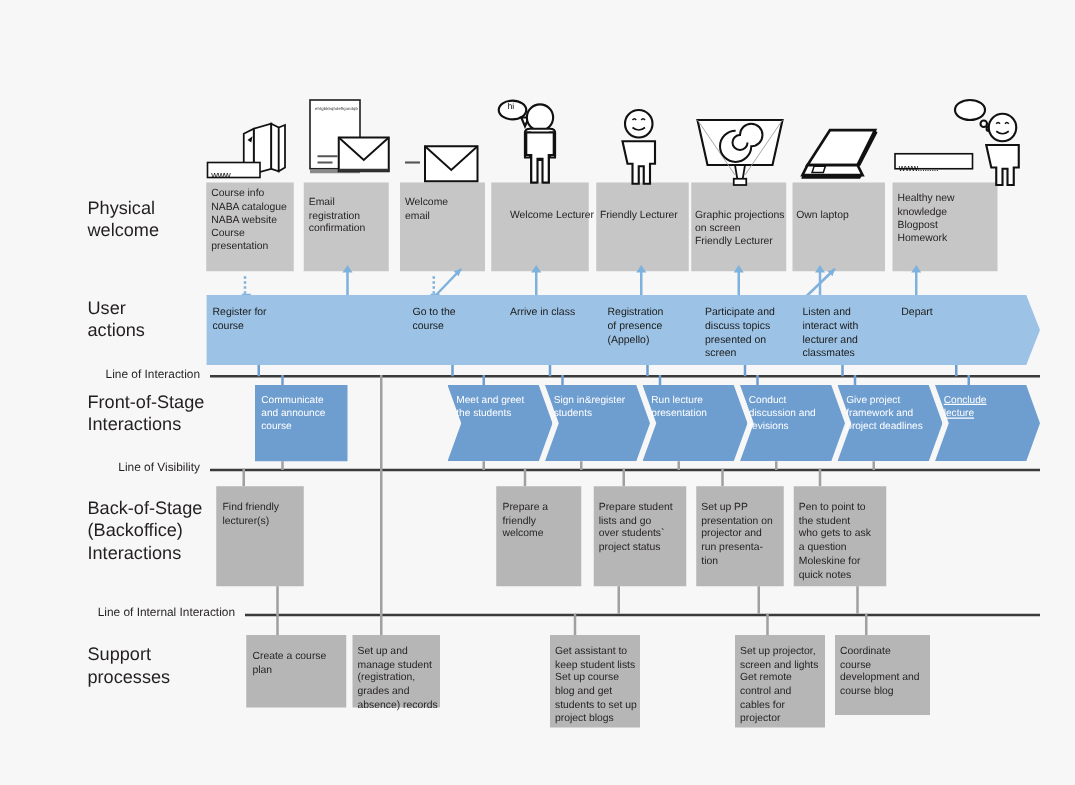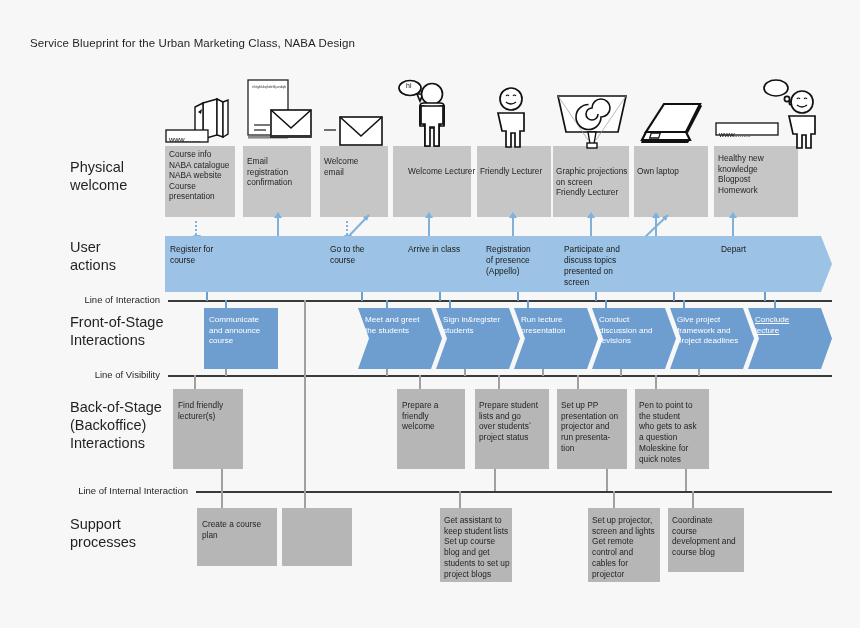--- a/index.html
+++ b/index.html
@@ -129,21 +129,20 @@
   }
 
   svg{display:block;overflow:visible;}
   .ic{position:absolute;}
 </style>
 </head>
 <body>
 
 <div id="stage">
 
-  <div class="abs" id="title">Service Blueprint for the Urban Marketing Class, NABA Design</div>
 
   <div class="abs rowlabel" style="left:70px;top:158px;white-space:pre-line;">Physical
 welcome</div>
   <div class="abs rowlabel" style="left:70px;top:238px;white-space:pre-line;">User
 actions</div>
   <div class="abs rowlabel" style="left:70px;top:313px;white-space:pre-line;">Front-of-Stage
 Interactions</div>
   <div class="abs rowlabel" style="left:70px;top:398px;white-space:pre-line;">Back-of-Stage
 (Backoffice)
 Interactions</div>
@@ -320,20 +319,24 @@
   <div class="ua-text" style="left:330px;top:244px;width:76px;">Go to the
 course</div>
   <div class="ua-text" style="left:408px;top:244px;width:80px;">Arrive in class</div>
   <div class="ua-text" style="left:486px;top:244px;width:76px;">Registration
 of presence
 (Appello)</div>
   <div class="ua-text" style="left:564px;top:244px;width:78px;">Participate and
 discuss topics
 presented on
 screen</div>
+  <div class="ua-text" style="left:642px;top:244px;width:76px;">Listen and
+interact with
+lecturer and
+classmates</div>
   <div class="ua-text" style="left:721px;top:244px;width:100px;">Depart</div>
 
   <div class="vconn blue" style="left:206px;top:292px;height:9px;"></div>
   <div class="vconn blue" style="left:361px;top:292px;height:9px;"></div>
   <div class="vconn blue" style="left:439px;top:292px;height:9px;"></div>
   <div class="vconn blue" style="left:517px;top:292px;height:9px;"></div>
   <div class="vconn blue" style="left:595px;top:292px;height:9px;"></div>
   <div class="vconn blue" style="left:673px;top:292px;height:9px;"></div>
   <div class="vconn blue" style="left:764px;top:292px;height:9px;"></div>
 
@@ -425,20 +428,25 @@
   <div class="vconn gray" style="left:692px;top:491px;height:17px;"></div>
 
   <div class="gb" style="left:197px;top:508px;width:80px;height:58px;"></div>
   <div class="gb" style="left:282px;top:508px;width:70px;height:58px;"></div>
   <div class="gb" style="left:440px;top:508px;width:72px;height:74px;"></div>
   <div class="gb" style="left:588px;top:508px;width:72px;height:74px;"></div>
   <div class="gb" style="left:668px;top:508px;width:76px;height:64px;"></div>
 
   <div class="gb-text" style="left:202px;top:519px;width:76px;">Create a course
 plan</div>
+  <div class="gb-text" style="left:286px;top:515px;width:68px;">Set up and
+manage student
+(registration,
+grades and
+absence) records</div>
   <div class="gb-text" style="left:444px;top:515px;width:70px;">Get assistant to
 keep student lists
 Set up course
 blog and get
 students to set up
 project blogs</div>
   <div class="gb-text" style="left:592px;top:515px;width:70px;">Set up projector,
 screen and lights
 Get remote
 control and

